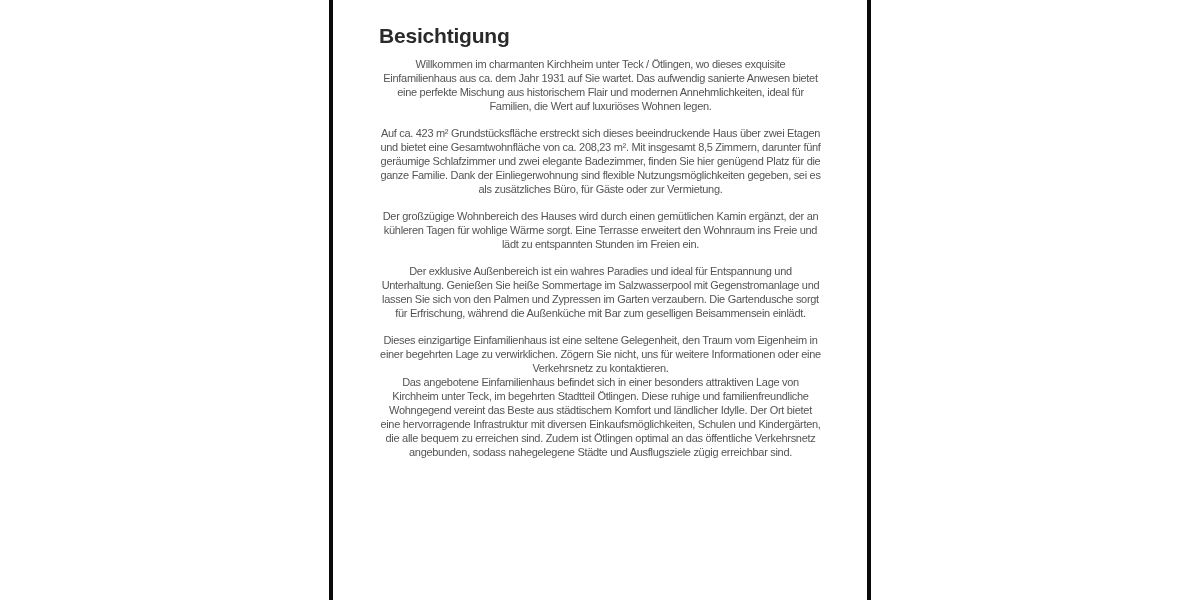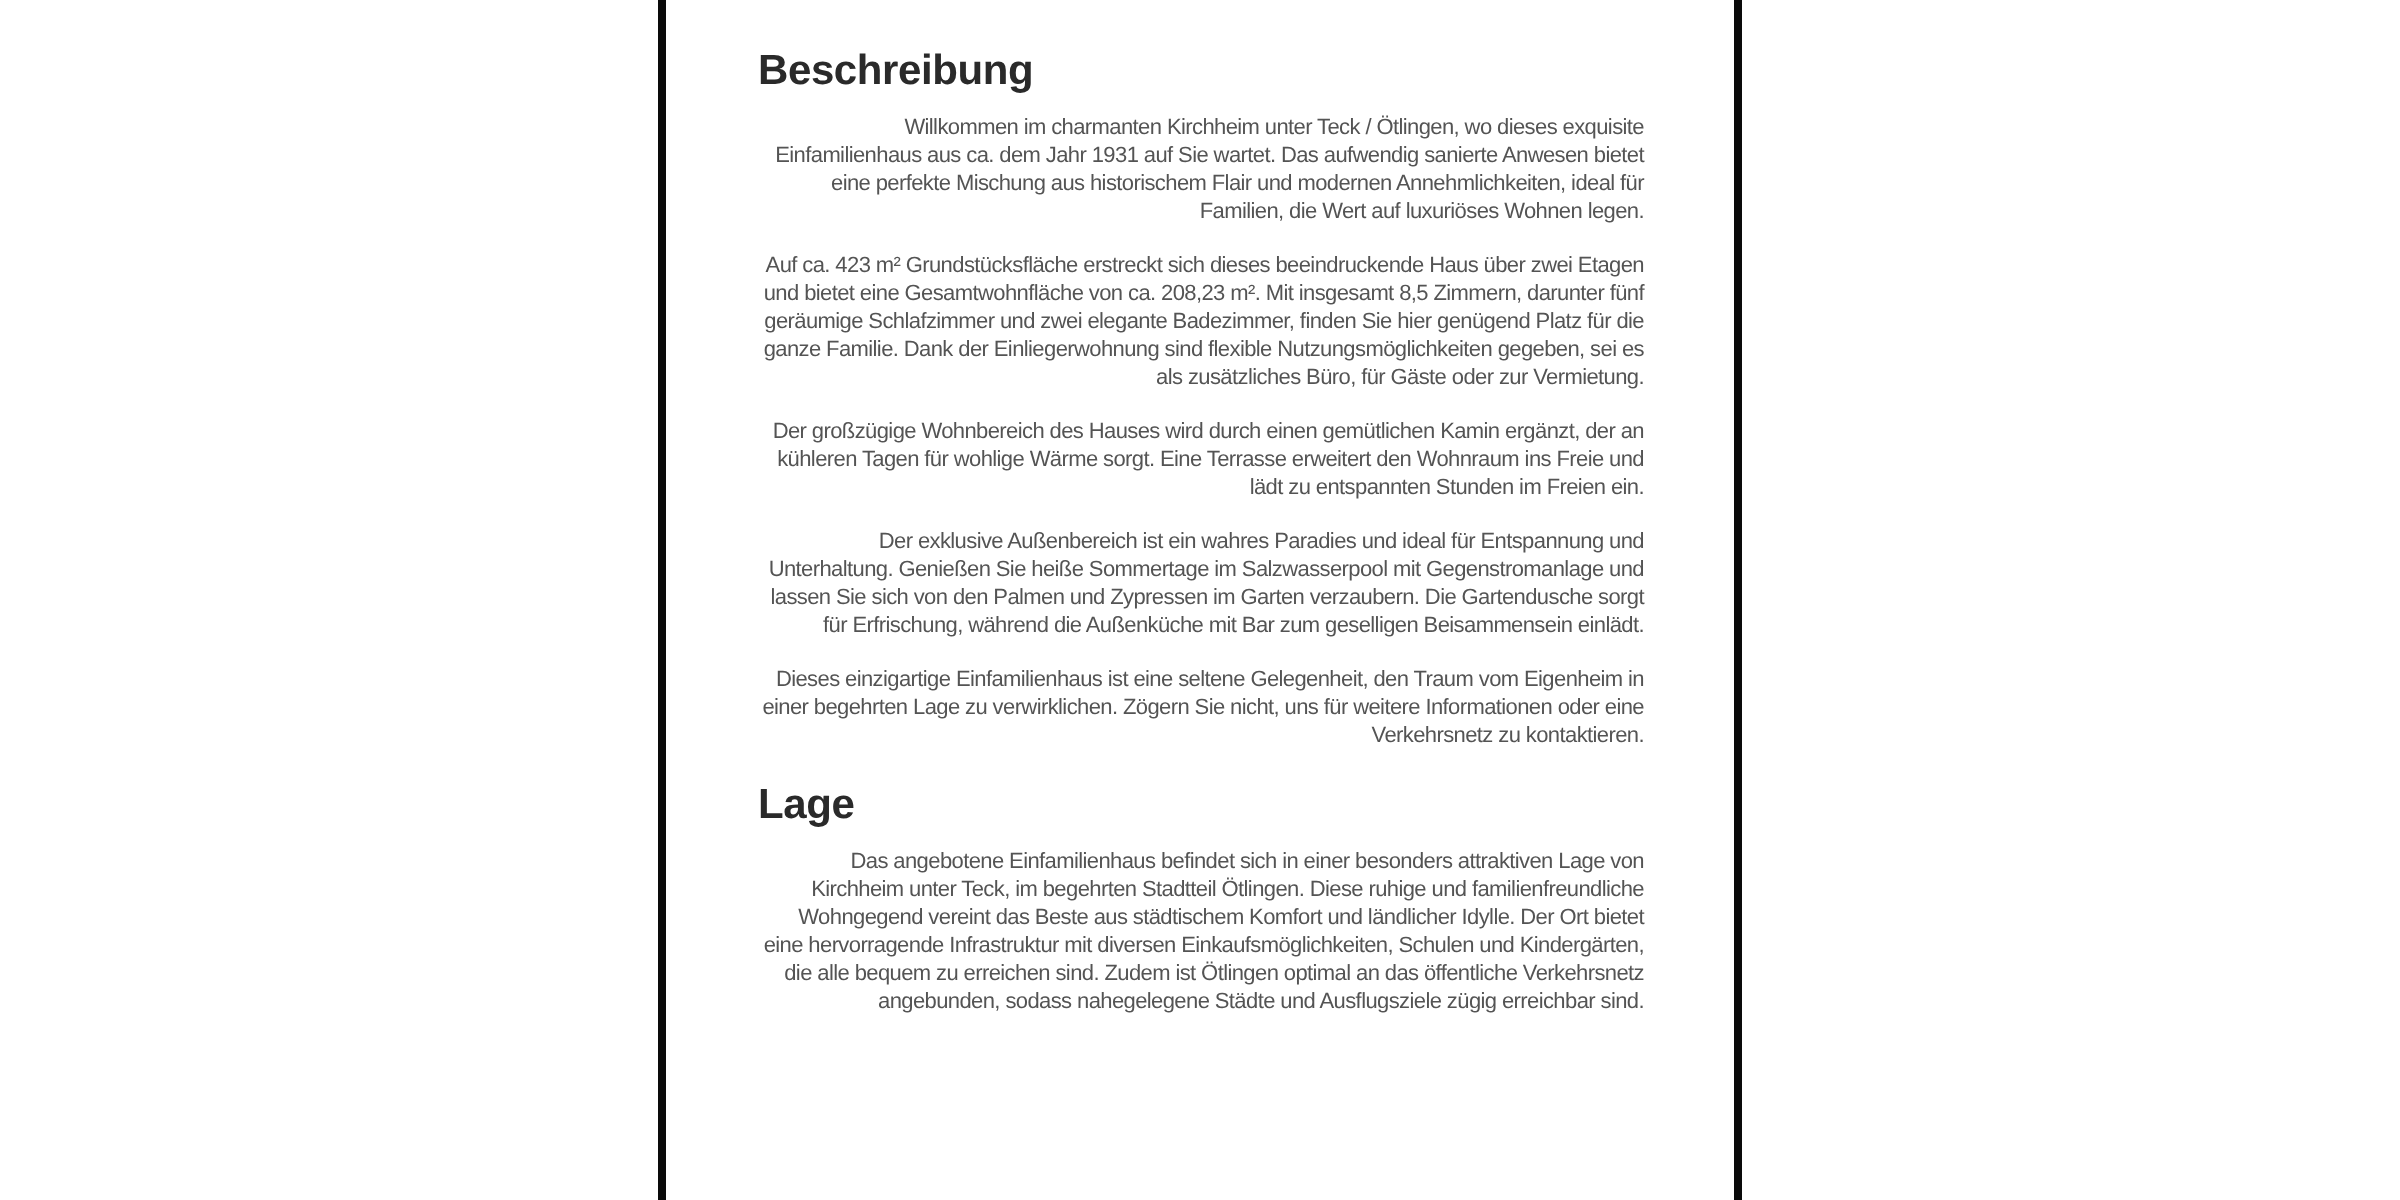--- a/index.html
+++ b/index.html
@@ -37,40 +37,39 @@
   }
   .section + .section .section-heading {
     margin-top: 16px;
   }
   .body-paragraph {
     font-size: 11px;
     line-height: 14px;
     letter-spacing: -0.3px;
     color: #545454;
     margin: 0 0 13px 0;
-    text-align: right;
+    text-align: center;
   }
   .section .body-paragraph:last-child {
     margin-bottom: 0;
   }
 </style>
 </head>
 <body>
 
 <div class="stage">
   <div class="panel">
 
     <div class="section">
-      <h2 class="section-heading">Beschreibung</h2>
+      <h2 class="section-heading">Besichtigung</h2>
       <p class="body-paragraph">Willkommen im charmanten Kirchheim unter Teck / Ötlingen, wo dieses exquisite Einfamilienhaus aus ca. dem Jahr 1931 auf Sie wartet. Das aufwendig sanierte Anwesen bietet eine perfekte Mischung aus historischem Flair und modernen Annehmlichkeiten, ideal für Familien, die Wert auf luxuriöses Wohnen legen.</p>
       <p class="body-paragraph">Auf ca. 423 m² Grundstücksfläche erstreckt sich dieses beeindruckende Haus über zwei Etagen und bietet eine Gesamtwohnfläche von ca. 208,23 m². Mit insgesamt 8,5 Zimmern, darunter fünf geräumige Schlafzimmer und zwei elegante Badezimmer, finden Sie hier genügend Platz für die ganze Familie. Dank der Einliegerwohnung sind flexible Nutzungsmöglichkeiten gegeben, sei es als zusätzliches Büro, für Gäste oder zur Vermietung.</p>
       <p class="body-paragraph">Der großzügige Wohnbereich des Hauses wird durch einen gemütlichen Kamin ergänzt, der an kühleren Tagen für wohlige Wärme sorgt. Eine Terrasse erweitert den Wohnraum ins Freie und lädt zu entspannten Stunden im Freien ein.</p>
       <p class="body-paragraph">Der exklusive Außenbereich ist ein wahres Paradies und ideal für Entspannung und Unterhaltung. Genießen Sie heiße Sommertage im Salzwasserpool mit Gegenstromanlage und lassen Sie sich von den Palmen und Zypressen im Garten verzaubern. Die Gartendusche sorgt für Erfrischung, während die Außenküche mit Bar zum geselligen Beisammensein einlädt.</p>
       <p class="body-paragraph">Dieses einzigartige Einfamilienhaus ist eine seltene Gelegenheit, den Traum vom Eigenheim in einer begehrten Lage zu verwirklichen. Zögern Sie nicht, uns für weitere Informationen oder eine Verkehrsnetz zu kontaktieren.</p>
     </div>
 
     <div class="section">
-      <h2 class="section-heading">Lage</h2>
       <p class="body-paragraph">Das angebotene Einfamilienhaus befindet sich in einer besonders attraktiven Lage von Kirchheim unter Teck, im begehrten Stadtteil Ötlingen. Diese ruhige und familienfreundliche Wohngegend vereint das Beste aus städtischem Komfort und ländlicher Idylle. Der Ort bietet eine hervorragende Infrastruktur mit diversen Einkaufsmöglichkeiten, Schulen und Kindergärten, die alle bequem zu erreichen sind. Zudem ist Ötlingen optimal an das öffentliche Verkehrsnetz angebunden, sodass nahegelegene Städte und Ausflugsziele zügig erreichbar sind.</p>
     </div>
 
   </div>
 </div>
 
 </body></html>

